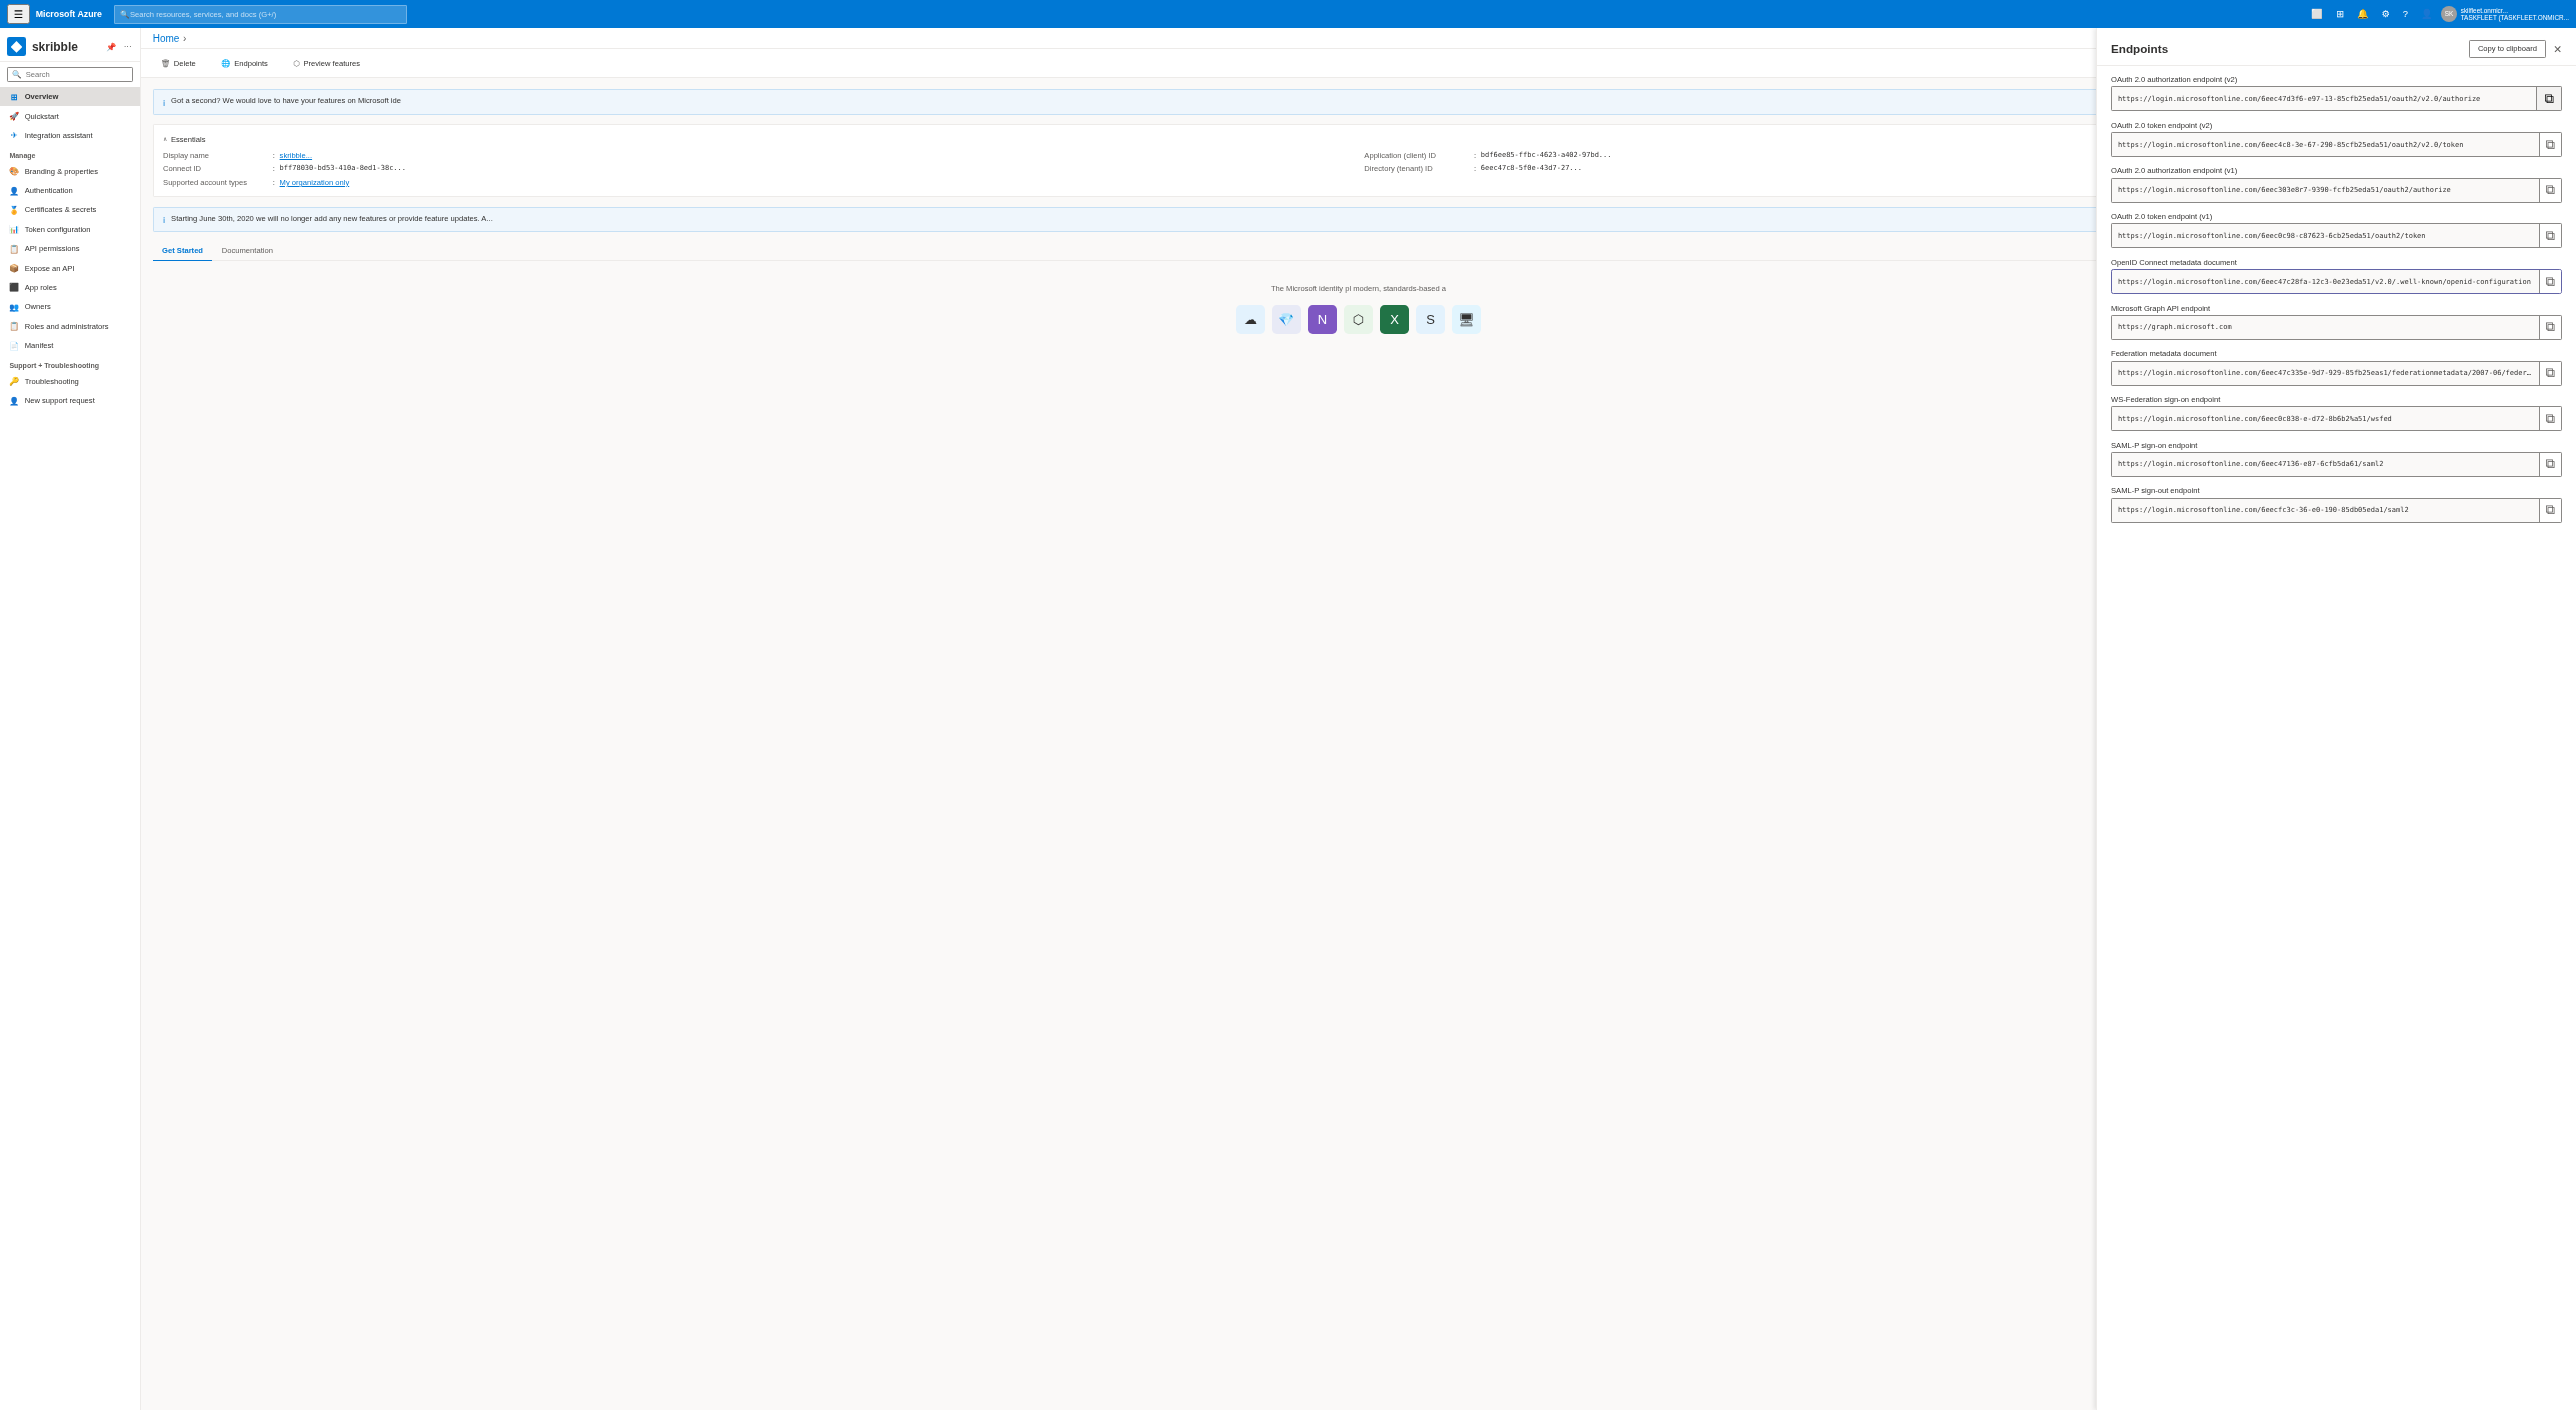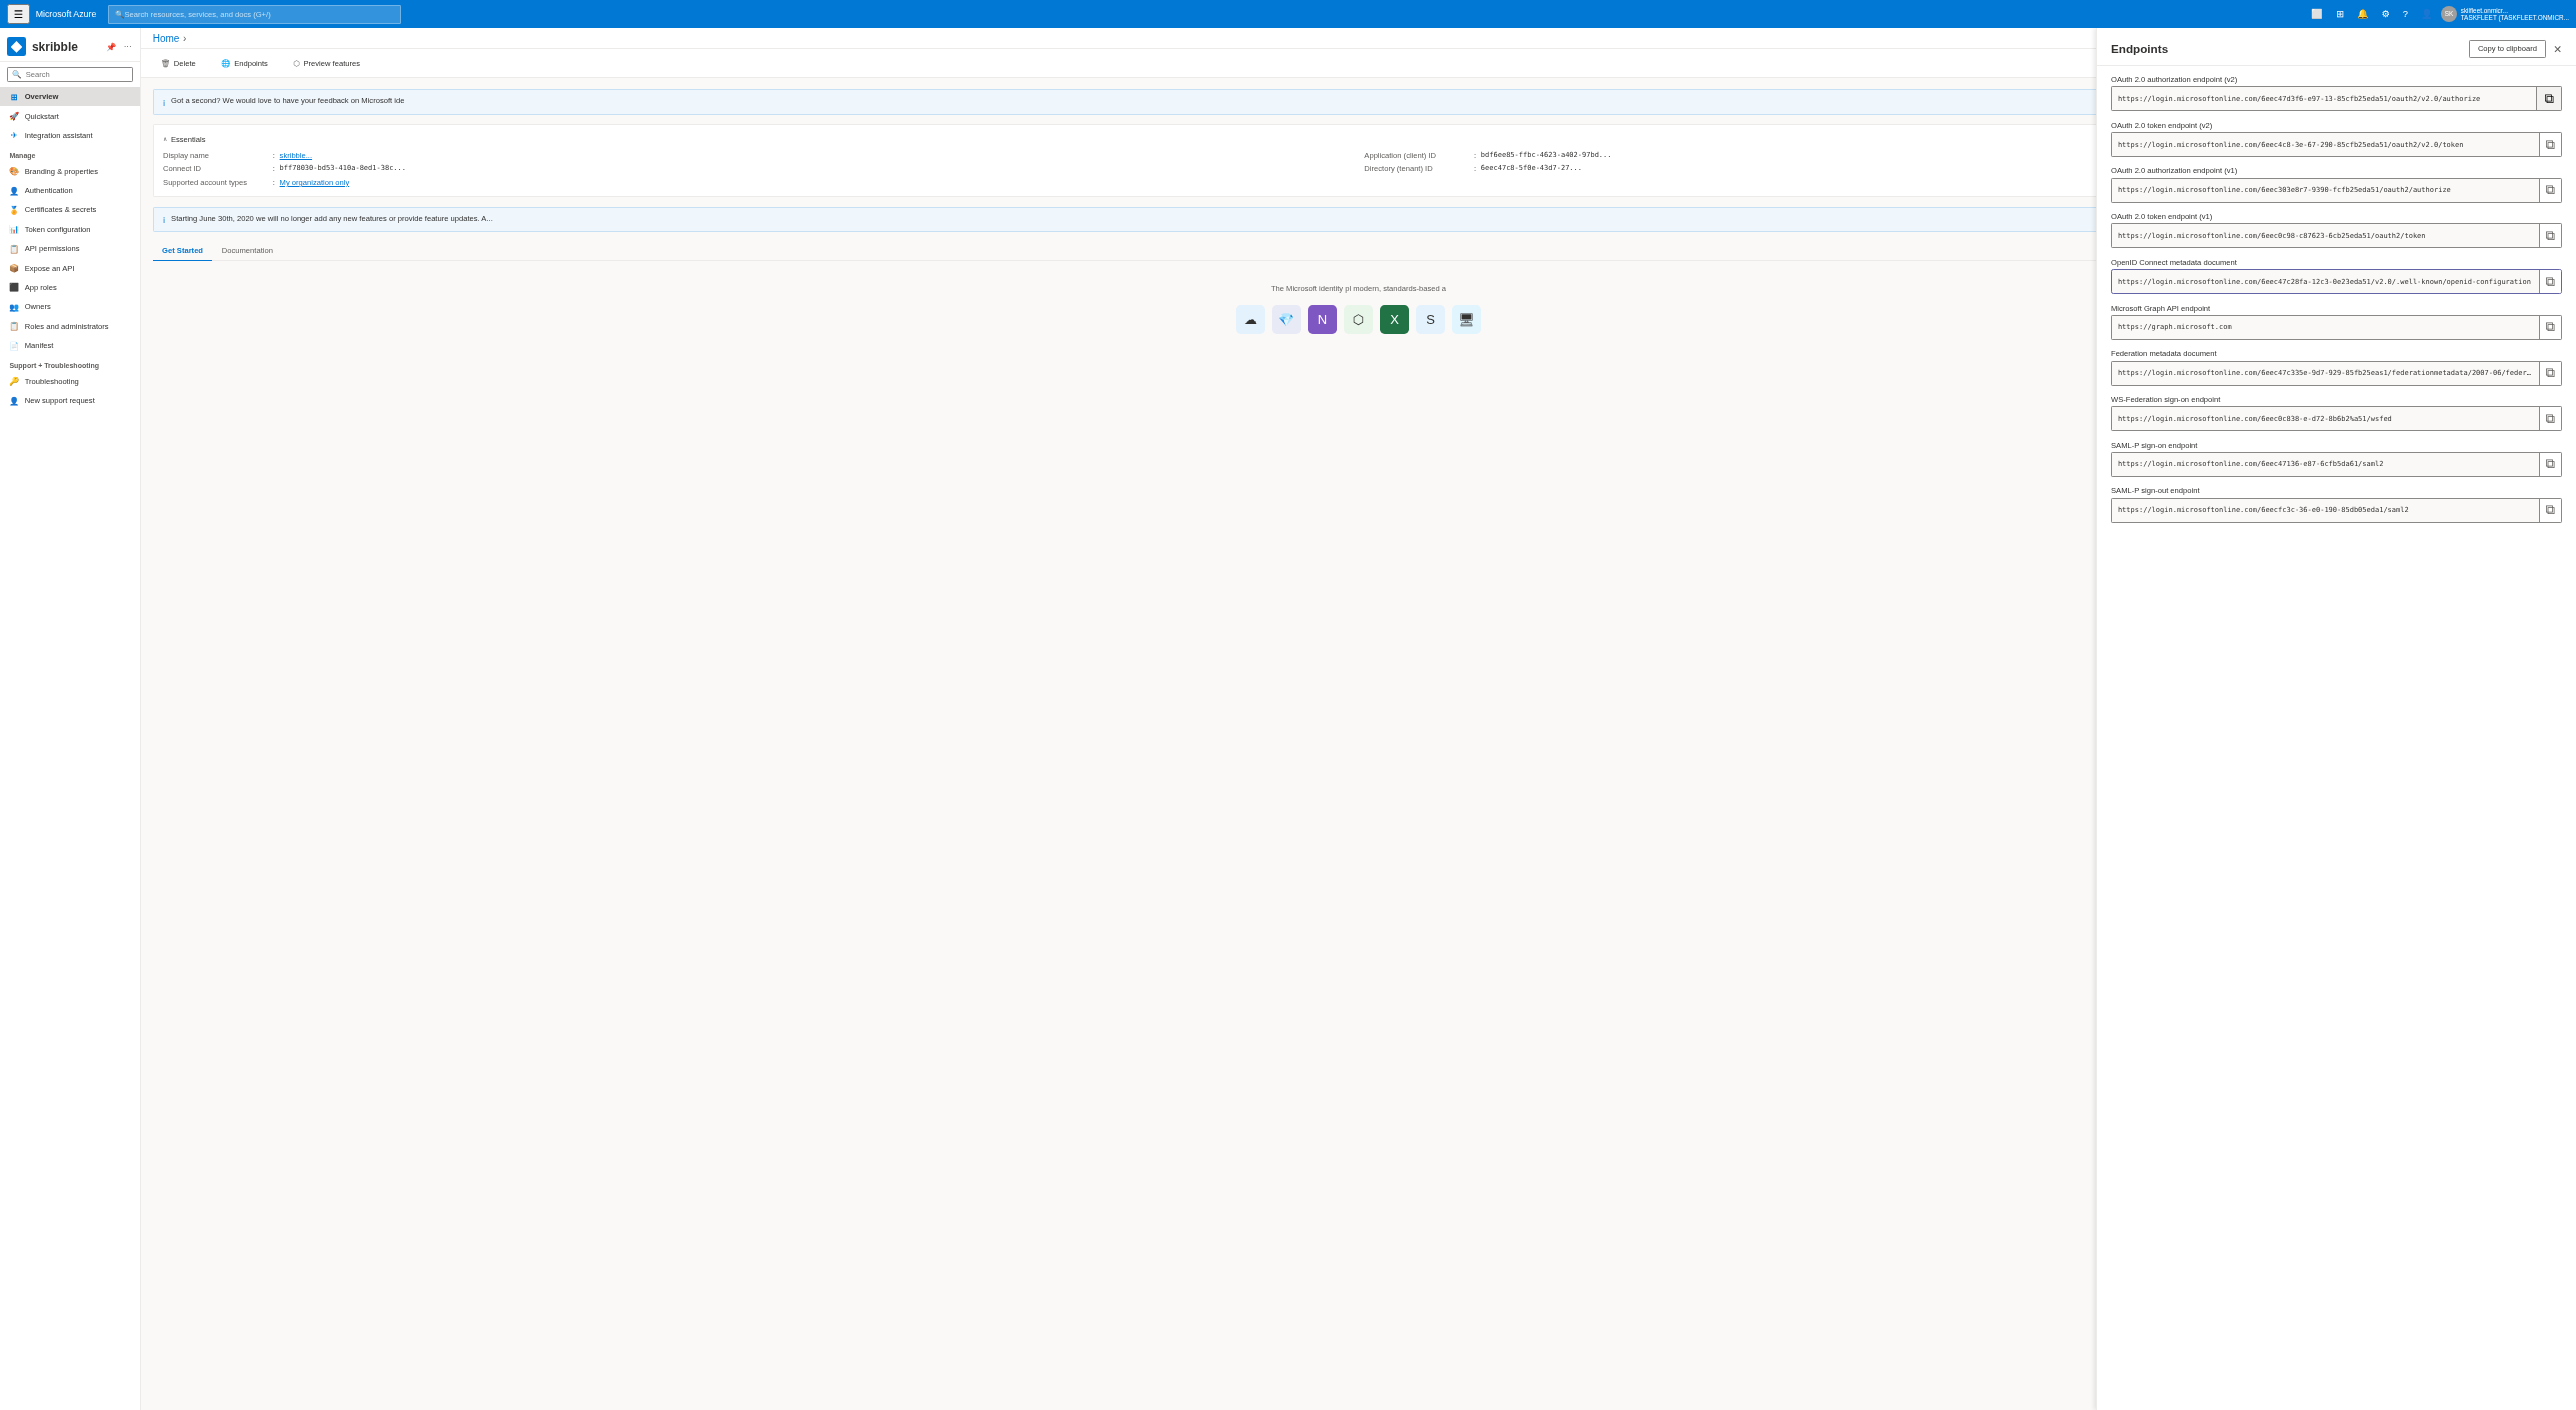--- a/index.html
+++ b/index.html
@@ -4,21 +4,21 @@
   <style>
     * { box-sizing: border-box; margin: 0; padding: 0; }
     body { font-family: 'Segoe UI', Arial, sans-serif; font-size: 7.6px; background: #f3f2f1; color: #323130; overflow: hidden; }
 
     
     .topbar {
       display: flex; align-items: center; background: #0078d4; color: white;
       height: 28px; padding: 0 7px; gap: 5.9px; position: fixed; top: 0; left: 0; right: 0; z-index: 100;
     }
     .topbar-hamburger { font-size: 10.5px; cursor: pointer; padding: 2.3px 4.7px; }
-    .topbar-brand { font-size: 8.8px; font-weight: 400; color: white; margin-right: 5.9px; }
+    .topbar-brand { font-size: 8.8px; font-weight: 700; color: white; margin-right: 5.9px; }
     .topbar-search {
       flex: 1; max-width: 293px; background: rgba(255,255,255,0.2);
       border: 0.6px solid rgba(255,255,255,0.3); border-radius: 1.2px;
       display: flex; align-items: center; padding: 0 5.9px; height: 19px; color: white;
     }
     .topbar-search input {
       background: transparent; border: none; color: white; outline: none; font-size: 7.6px; width: 100%;
     }
     .topbar-search input::placeholder { color: rgba(255,255,255,0.7); }
     .topbar-icons { display: flex; align-items: center; gap: 3.5px; margin-left: auto; }
@@ -284,21 +284,21 @@
         <span>Endpoints</span>
       </button>
       <button class="toolbar-btn">
         <span class="toolbar-btn-icon">⬡</span>
         <span>Preview features</span>
       </button>
     </div>
     <div class="page-content">
       <div class="info-banner">
         <span class="info-icon">ℹ</span>
-        <span class="info-text">Got a second? We would love to have your feedback on Microsoft ide</span>
+        <span class="info-text">Got a second? We would love to have your features on Microsoft ide</span>
       </div>
       <div class="essentials-section">
         <div class="essentials-header">
           <span class="essentials-chevron">∧</span>
           <span>Essentials</span>
         </div>
         <div class="essentials-grid">
           <div class="essentials-row">
             <span class="essentials-label">Display name</span>
             <span>:</span>

